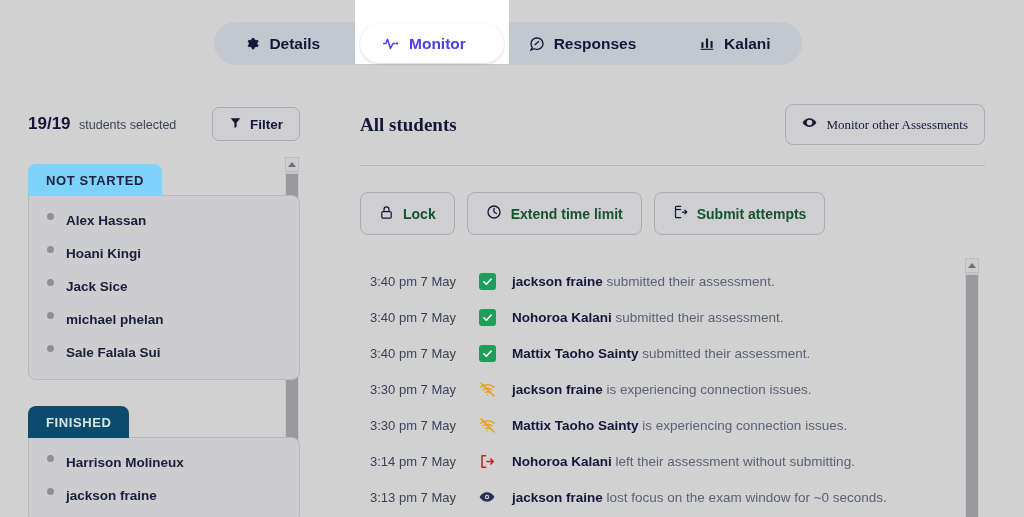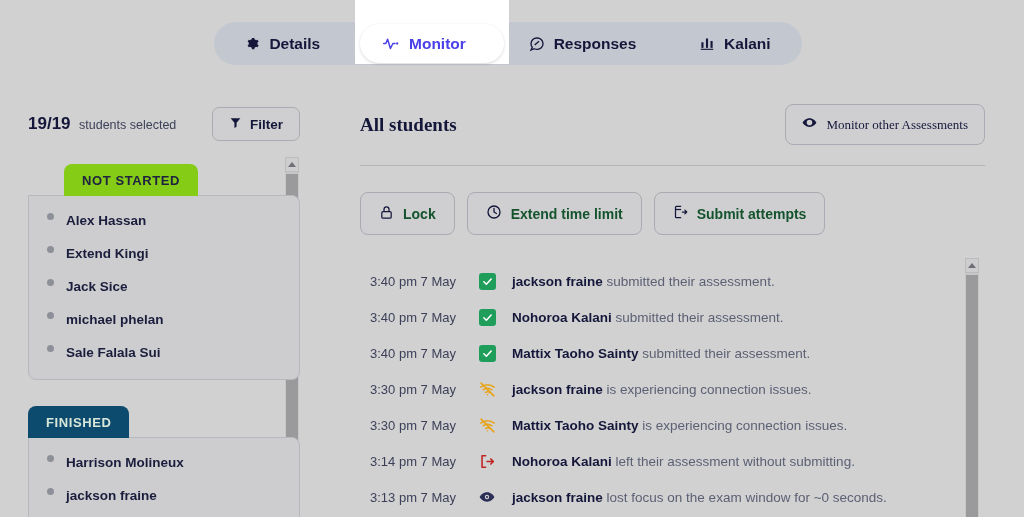--- a/index.html
+++ b/index.html
@@ -104,21 +104,21 @@
   .group-tab {
     display: inline-block;
     padding: 9px 18px 8px 18px;
     border-radius: 8px 8px 0 0;
     font-size: 13px;
     font-weight: bold;
     letter-spacing: 0.6px;
     position: relative;
     z-index: 2;
   }
-  .group-tab.grey { background: #84cc16; color: #20233f; margin-left: 36px; }
+  .group-tab.grey { background: #7dd3fc; color: #20233f; }
   .group-tab.green { background: #0c4a6e; color: #d7e7da; }
   .group-body {
     background: #cdcdcf;
     border: 1px solid #b7b8bd;
     border-radius: 0 8px 8px 8px;
     padding: 8px 0 10px 0;
     margin-top: -1px;
     position: relative;
     z-index: 1;
   }
@@ -316,21 +316,21 @@
 
   <div class="group-wrap">
     <div class="group-tab grey">NOT STARTED</div>
     <div class="group-body">
       <div class="stud">
         <span class="dot"></span>
         <span>Alex Hassan</span>
       </div>
       <div class="stud">
         <span class="dot"></span>
-        <span>Extend Kingi</span>
+        <span>Hoani Kingi</span>
       </div>
       <div class="stud">
         <span class="dot"></span>
         <span>Jack Sice</span>
       </div>
       <div class="stud">
         <span class="dot"></span>
         <span>michael phelan</span>
       </div>
       <div class="stud">

